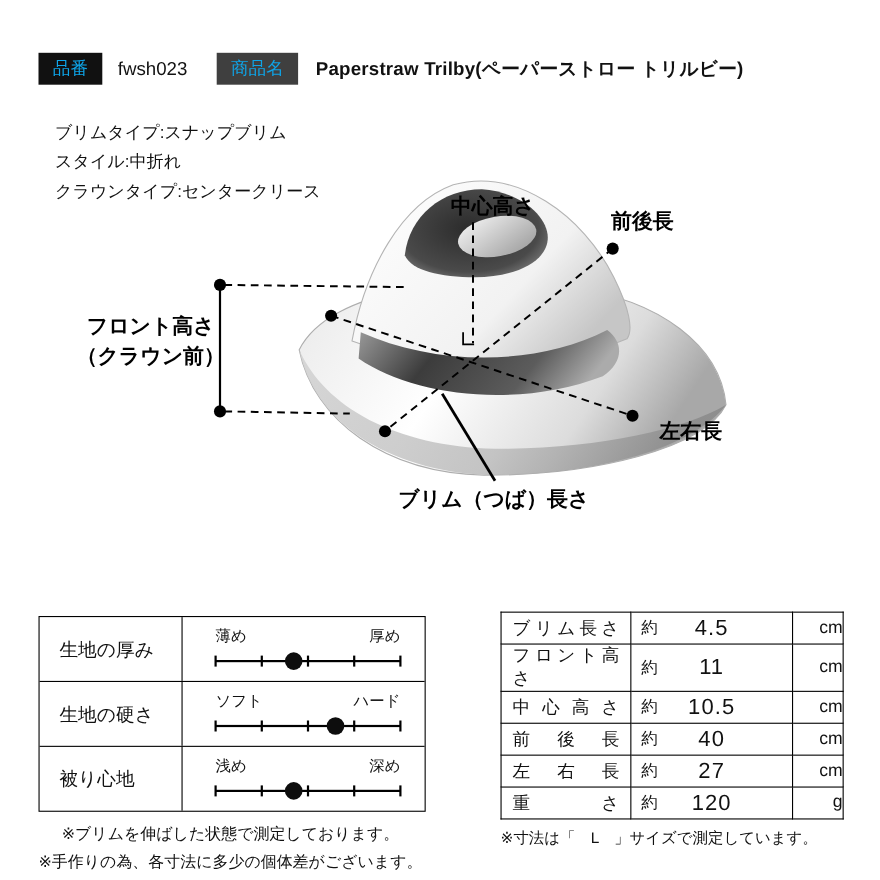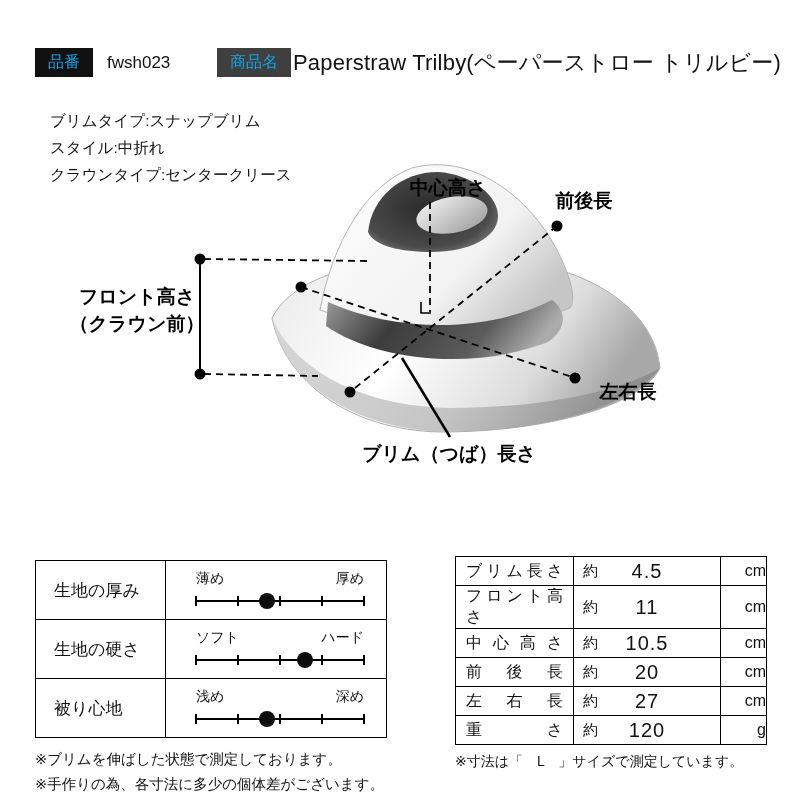--- a/index.html
+++ b/index.html
@@ -4,23 +4,23 @@
 <style>
   html,body{margin:0;padding:0;background:#fff;}
   .page{
     position:relative;width:800px;height:800px;background:#ffffff;overflow:hidden;
     font-family:"Liberation Sans","DejaVu Sans",sans-serif;color:#111;
   }
   
   .hdr{position:absolute;left:35px;top:48px;display:flex;align-items:center;height:29px;}
   .tag{display:inline-flex;align-items:center;justify-content:center;width:58px;height:29px;color:#0ea5e9;font-size:16px;flex:0 0 auto;}
   .tag.code-tag{background:#111111;}
-  .tag.name-tag{background:#3f3f3f;width:74px;margin-left:20px;}
+  .tag.name-tag{background:#3f3f3f;width:74px;}
   .item-code{width:104px;padding-left:14px;font-size:17px;box-sizing:border-box;}
-  .prod-name{padding-left:2px;font-size:22px;letter-spacing:.2px;white-space:nowrap;}
+  .prod-name{padding-left:16px;font-size:17px;letter-spacing:.2px;white-space:nowrap;font-weight:bold;}
   
   .specs{position:absolute;left:50px;top:107px;font-size:15.5px;line-height:27px;}
   
   svg.diagram{position:absolute;left:0;top:0;pointer-events:none;}
   svg text{font-family:"Liberation Sans","DejaVu Sans",sans-serif;font-weight:bold;font-size:19px;fill:#000;}
   
   .sl-table{position:absolute;left:35px;top:560px;width:352px;border:1.5px solid #000;box-sizing:border-box;background:#fff;}
   .srow{display:flex;height:58px;border-bottom:1.5px solid #000;}
   .srow:last-child{border-bottom:none;}
   .slabel{width:130px;flex:0 0 auto;border-right:1.5px solid #000;display:flex;align-items:center;padding-left:18px;font-size:17px;box-sizing:border-box;}
@@ -32,21 +32,21 @@
   .sdot{position:absolute;top:1px;width:16px;height:16px;border-radius:50%;background:#0d0d0d;transform:translate(-50%,-50%);}
   
   .m-table{position:absolute;left:455px;top:556px;border-collapse:collapse;background:#fff;}
   .m-table td{border:1.5px solid #000;height:29px;padding:0;box-sizing:border-box;}
   .m-label{width:118px;font-size:16px;padding:0 10px !important;text-align:justify;text-align-last:justify;}
   .m-val{width:147px;position:relative;text-align:center;}
   .approx{position:absolute;left:9px;top:50%;transform:translateY(-50%);font-size:15px;}
   .num{font-size:20px;letter-spacing:1px;}
   .m-unit{width:46px;text-align:right;font-size:16px;}
   
-  .fnotes-left{position:absolute;left:35px;top:747px;font-size:14.5px;line-height:25px;}
+  .fnotes-left{position:absolute;left:35px;top:747px;font-size:14.5px;line-height:25px;text-align:center;}
   .fnote-right{position:absolute;left:455px;top:753px;font-size:14px;}
 </style>
 </head>
 <body>
 
 <div class="page">
 
   <div class="hdr">
     <span class="tag code-tag">品番</span>
     <span class="item-code">fwsh023</span>
@@ -194,21 +194,21 @@
         <td class="m-val"><span class="approx">約</span><span class="num">11</span></td>
         <td class="m-unit">cm</td>
       </tr>
       <tr>
         <td class="m-label">中心高さ</td>
         <td class="m-val"><span class="approx">約</span><span class="num">10.5</span></td>
         <td class="m-unit">cm</td>
       </tr>
       <tr>
         <td class="m-label">前後長</td>
-        <td class="m-val"><span class="approx">約</span><span class="num">20</span></td>
+        <td class="m-val"><span class="approx">約</span><span class="num">40</span></td>
         <td class="m-unit">cm</td>
       </tr>
       <tr>
         <td class="m-label">左右長</td>
         <td class="m-val"><span class="approx">約</span><span class="num">27</span></td>
         <td class="m-unit">cm</td>
       </tr>
       <tr>
         <td class="m-label">重さ</td>
         <td class="m-val"><span class="approx">約</span><span class="num">120</span></td>

